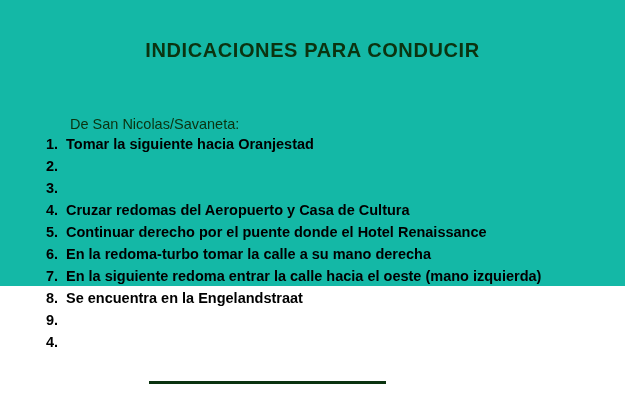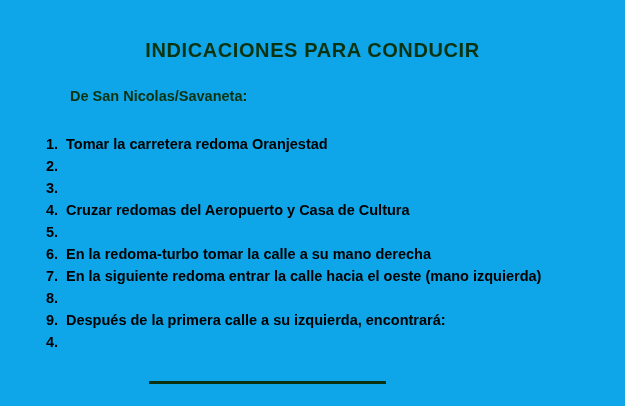--- a/index.html
+++ b/index.html
@@ -11,41 +11,41 @@
     width: 625px;
     height: 406px;
     background: #ffffff;
     font-family: "Liberation Sans", sans-serif;
     overflow: hidden;
     position: relative;
   }
   .page {
     position: relative;
     width: 625px;
-    height: 406px;
-    background: #0ea5e9;
+    height: 286px;
+    background: #14b8a6;
   }
   .doc-title {
     position: absolute;
     top: 26px;
     left: 0;
     width: 625px;
     text-align: center;
     font-size: 20px;
     font-weight: bold;
     color: #0b3310;
     letter-spacing: 0.6px;
     white-space: nowrap;
   }
   .section-heading {
     position: absolute;
-    top: 88px;
+    top: 116px;
     left: 70px;
     font-size: 14.5px;
-    font-weight: bold;
+    font-weight: normal;
     color: #0b3310;
     white-space: nowrap;
   }
   .directions-list {
     position: absolute;
     top: 136px;
     left: 30px;
     width: 595px;
     list-style: none;
     margin: 0;
@@ -84,49 +84,50 @@
 
 <div class="page">
 
   <h1 class="doc-title">INDICACIONES  PARA  CONDUCIR</h1>
 
   <div class="section-heading">De San Nicolas/Savaneta:</div>
 
   <ol class="directions-list">
     <li class="direction-item">
       <span class="item-number">1.</span>
-      <span class="item-text">Tomar la carretera redoma Oranjestad</span>
+      <span class="item-text">Tomar la siguiente hacia Oranjestad</span>
     </li>
     <li class="direction-item">
       <span class="item-number">2.</span>
     </li>
     <li class="direction-item">
       <span class="item-number">3.</span>
     </li>
     <li class="direction-item">
       <span class="item-number">4.</span>
       <span class="item-text">Cruzar redomas del Aeropuerto y Casa de Cultura</span>
     </li>
     <li class="direction-item">
       <span class="item-number">5.</span>
+      <span class="item-text">Continuar derecho por el puente donde el Hotel Renaissance</span>
     </li>
     <li class="direction-item">
       <span class="item-number">6.</span>
       <span class="item-text">En la redoma-turbo tomar la calle a su mano derecha</span>
     </li>
     <li class="direction-item">
       <span class="item-number">7.</span>
       <span class="item-text">En la siguiente redoma entrar la calle hacia el oeste (mano izquierda)</span>
     </li>
     <li class="direction-item">
       <span class="item-number">8.</span>
+      <span class="item-text">Se encuentra en la Engelandstraat</span>
     </li>
     <li class="direction-item">
       <span class="item-number">9.</span>
-      <span class="item-text">Después de la primera calle a su izquierda, encontrará:</span>
     </li>
     <li class="direction-item">
       <span class="item-number">4.</span>
     </li>
   </ol>
 
   <div class="footer-rule"></div>
 
 </div>
 

